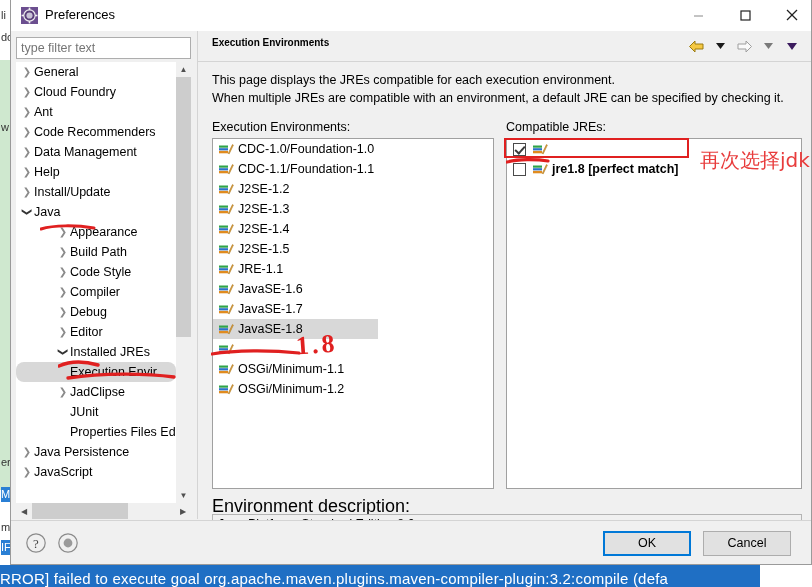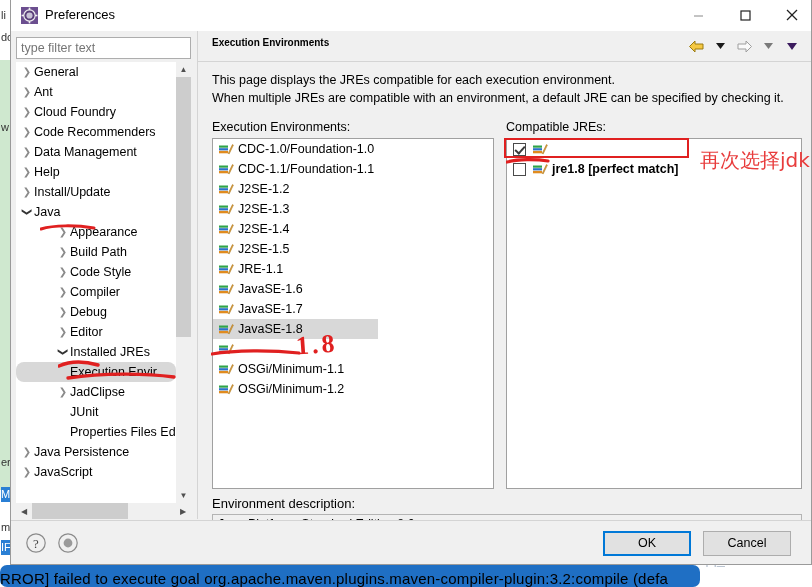--- a/index.html
+++ b/index.html
@@ -25,26 +25,25 @@
   }
   #bg-left-text {
     position: absolute; left: 0; top: 0; width: 22px; height: 587px;
     font-size: 11px; color: #333; line-height: 15.4px; overflow: hidden;
   }
   #bg-left-text div { white-space: nowrap; }
   .bg-blue-sel { background:#2a7fd4; color:#fff; }
 
   
   #console-band {
-    position: absolute; left: 0; top: 565px; width: 700px; height: 22px;
-    background: #1f6fc4; color: #000000;
+    position: absolute; left: 0; top: 565px; width: 760px; height: 22px;
+    background: #1f6fc4; color: #ffffff;
     font-size: 15px; line-height: 22px; white-space: nowrap;
     overflow: hidden; letter-spacing: .2px;
     font-family: "Liberation Sans", sans-serif;
-    border-radius: 7px;
   }
   #console-band span { position: relative; top: 3px; }
 
   
   #watermark {
     position: absolute; left: 565px; top: 551px;
     font-size: 14px; color: rgba(120,140,165,.55);
     letter-spacing: .3px; white-space: nowrap;
     font-family: "Liberation Sans", sans-serif;
   }
@@ -203,21 +202,21 @@
     content: ""; position: absolute; left: 3px; top: 0px;
     width: 4px; height: 8px; border: solid #3a3a3a;
     border-width: 0 2px 2px 0; transform: rotate(42deg);
   }
   .jrow .jlabel { font-weight: bold; }
   .jrow.focus .jlabel {
     outline: 1px dotted #000; outline-offset: 1px; padding: 0 1px;
   }
 
   
-  #envdesc-label { position: absolute; left: 14px; top: 465px; font-size: 13px; }
+  #envdesc-label { position: absolute; left: 14px; top: 465px; font-size: 18px; }
   #envdesc-field {
     position: absolute; left: 14px; top: 483px; width: 590px; height: 21px;
     background: #f0f0f0; border: 1px solid #b4b4b4;
     line-height: 19px; padding: 0 5px; font-size: 12.5px;
     white-space: nowrap; overflow: hidden;
   }
 
   
   #buttonbar {
     position: absolute; left: 0; top: 520px; width: 800px; height: 44px;
@@ -331,22 +330,22 @@
           <line x1="11" y1="1" x2="1" y2="11" stroke="#222" stroke-width="1.2"></line>
         </svg>
     </div>
   </div>
 
   <input id="filter-input" type="text" placeholder="type filter text" style="">
 
   <div id="tree-panel">
     <div id="tree-scroll">
         <div class="tnode lvl0"><span class="arrow">❯</span><span class="lbl">General</span></div>
+        <div class="tnode lvl0"><span class="arrow">❯</span><span class="lbl">Cloud Foundry</span></div>
         <div class="tnode lvl0"><span class="arrow">❯</span><span class="lbl">Ant</span></div>
-        <div class="tnode lvl0"><span class="arrow">❯</span><span class="lbl">Cloud Foundry</span></div>
         <div class="tnode lvl0"><span class="arrow">❯</span><span class="lbl">Code Recommenders</span></div>
         <div class="tnode lvl0"><span class="arrow">❯</span><span class="lbl">Data Management</span></div>
         <div class="tnode lvl0"><span class="arrow">❯</span><span class="lbl">Help</span></div>
         <div class="tnode lvl0"><span class="arrow">❯</span><span class="lbl">Install/Update</span></div>
         <div class="tnode lvl0"><span class="arrow" style="transform: rotate(90deg); color: rgb(51, 51, 51);">❯</span><span class="lbl">Java</span></div>
         <div class="tnode lvl1"><span class="arrow">❯</span><span class="lbl">Appearance</span></div>
         <div class="tnode lvl1"><span class="arrow">❯</span><span class="lbl">Build Path</span></div>
         <div class="tnode lvl1"><span class="arrow">❯</span><span class="lbl">Code Style</span></div>
         <div class="tnode lvl1"><span class="arrow">❯</span><span class="lbl">Compiler</span></div>
         <div class="tnode lvl1"><span class="arrow">❯</span><span class="lbl">Debug</span></div>

